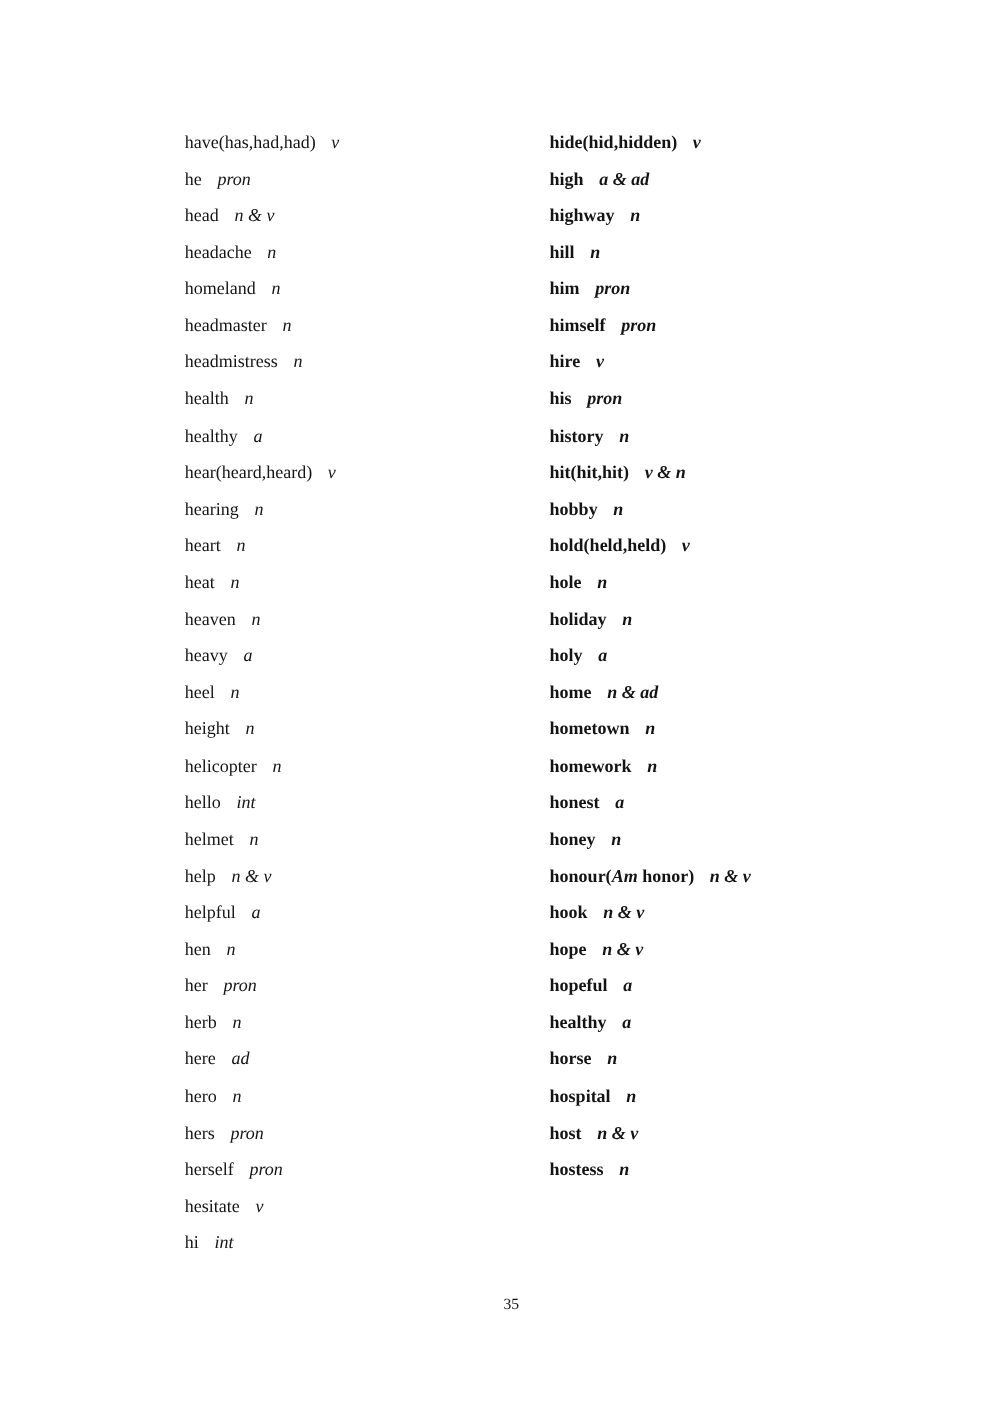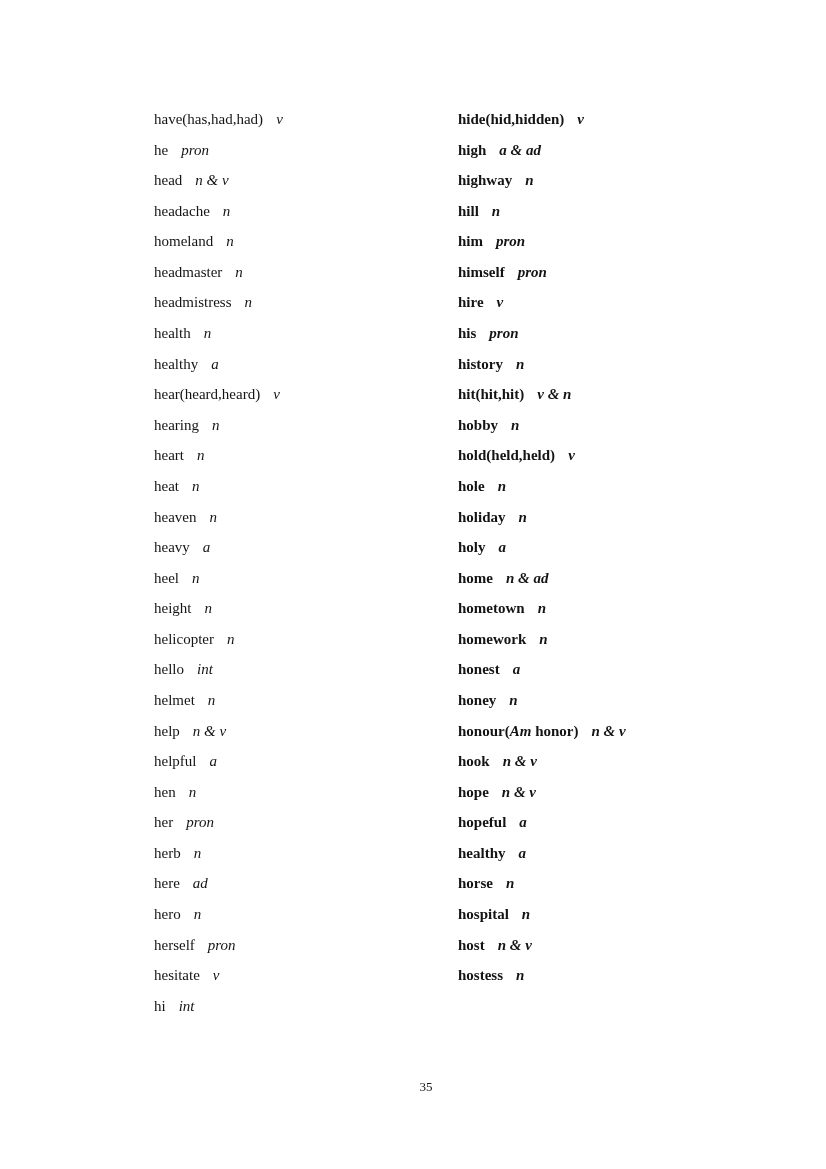--- a/index.html
+++ b/index.html
@@ -77,20 +77,21 @@
         <div class="entry"><span class="word"><span class="">helicopter</span></span><span class="pos">n</span></div>
         <div class="entry"><span class="word"><span class="">hello</span></span><span class="pos">int</span></div>
         <div class="entry"><span class="word"><span class="">helmet</span></span><span class="pos">n</span></div>
         <div class="entry"><span class="word"><span class="">help</span></span><span class="pos">n &amp; v</span></div>
         <div class="entry"><span class="word"><span class="">helpful</span></span><span class="pos">a</span></div>
         <div class="entry"><span class="word"><span class="">hen</span></span><span class="pos">n</span></div>
         <div class="entry"><span class="word"><span class="">her</span></span><span class="pos">pron</span></div>
         <div class="entry"><span class="word"><span class="">herb</span></span><span class="pos">n</span></div>
         <div class="entry"><span class="word"><span class="">here</span></span><span class="pos">ad</span></div>
         <div class="entry"><span class="word"><span class="">hero</span></span><span class="pos">n</span></div>
+        <div class="entry"><span class="word"><span class="">hers</span></span><span class="pos">pron</span></div>
         <div class="entry"><span class="word"><span class="">herself</span></span><span class="pos">pron</span></div>
         <div class="entry"><span class="word"><span class="">hesitate</span></span><span class="pos">v</span></div>
         <div class="entry"><span class="word"><span class="">hi</span></span><span class="pos">int</span></div>
       </div>
     <div class="col col-right">
         <div class="entry"><span class="word"><span class="">hide(hid,hidden)</span></span><span class="pos">v</span></div>
         <div class="entry"><span class="word"><span class="">high</span></span><span class="pos">a &amp; ad</span></div>
         <div class="entry"><span class="word"><span class="">highway</span></span><span class="pos">n</span></div>
         <div class="entry"><span class="word"><span class="">hill</span></span><span class="pos">n</span></div>
         <div class="entry"><span class="word"><span class="">him</span></span><span class="pos">pron</span></div>

